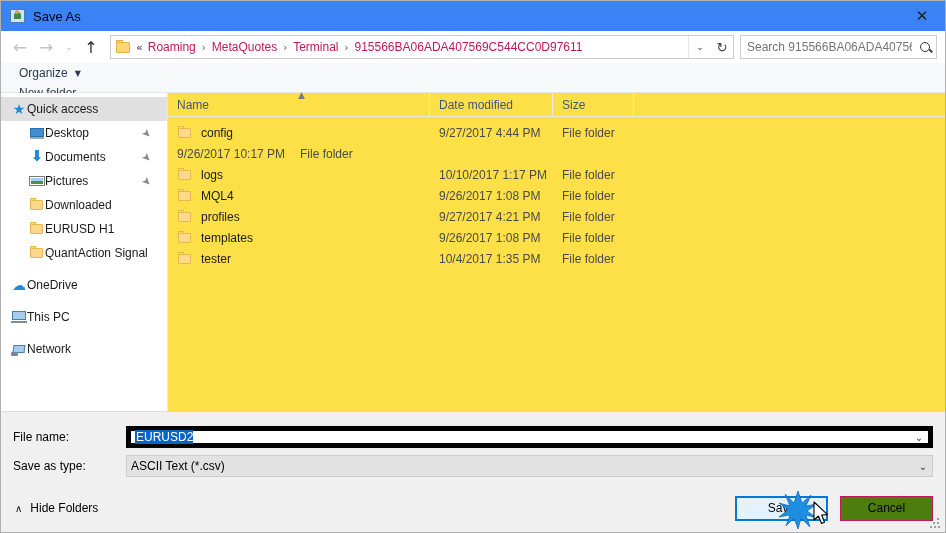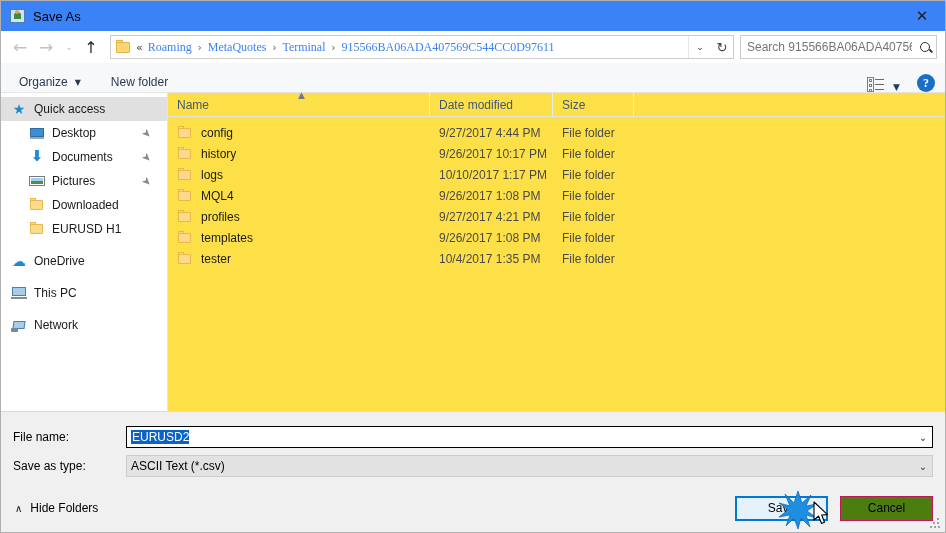--- a/index.html
+++ b/index.html
@@ -141,23 +141,22 @@
   }
   .crumbs {
     display: flex; align-items: center;
     flex: 1;
     min-width: 0;
     overflow: hidden;
     white-space: nowrap;
   }
   .crumb {
     font-size: 12px;
-    color: #3b82f6;
+    color: #be185d;
     padding: 2px 3px;
-    font-family: Liberation Serif, serif;
   }
   .crumb-sep {
     font-size: 10px; color: #555;
     padding: 0 3px;
     font-family: "DejaVu Sans", sans-serif;
   }
   .crumb-prefix {
     font-size: 11px; color: #333;
     padding: 0 2px 0 0;
     font-family: "DejaVu Sans", sans-serif;
@@ -214,23 +213,24 @@
     background: #333;
     right: -4px; bottom: 0px;
     transform: rotate(45deg);
   }
 
   
   .toolbar {
     height: 30px; min-height: 30px;
     background: #f7f8f9;
     border-bottom: 1px solid #e3e5e7;
-    display: flex; align-items: flex-end;
+    display: flex; align-items: flex-start;
     padding: 0 10px 0 14px;
     box-sizing: border-box;
+    flex-direction: column;
   }
   .tb-item {
     font-size: 12px;
     color: #2b3a52;
     display: flex; align-items: center;
     margin-right: 22px;
     padding: 3px 4px;
   }
   .tb-caret {
     font-size: 8px; margin-left: 7px; color: #2b3a52;
@@ -297,21 +297,20 @@
     position: relative;
     box-sizing: border-box;
     white-space: nowrap;
   }
   .side-row.selected { background: #e0e0e0; }
   .side-row.indent { padding-left: 28px; }
   .side-row.group { margin-top: 8px; }
   .side-label {
     font-size: 12px;
     color: #1a1a1a;
-    margin-left: 7px;
   }
   .side-pin {
     position: absolute;
     right: 16px;
     font-size: 11px;
     color: #8a8a8a;
     transform: rotate(45deg);
     font-family: "DejaVu Sans", sans-serif;
   }
   .ic { width: 16px; height: 16px; position: relative; flex: none; }
@@ -496,21 +495,21 @@
     box-sizing: border-box;
   }
   .combo {
     flex: 1;
     height: 22px;
     display: flex; align-items: center;
     box-sizing: border-box;
     position: relative;
   }
   .combo.filename {
-    border: 1px solid #000000;
+    border: 5px solid #000000;
     background: #ffffff;
   }
   .combo.filetype {
     border: 1px solid #cdcdcd;
     background: #e2e2e2;
     gap: 28px;
   }
   .combo .val {
     flex: 1;
     padding-left: 4px;
@@ -721,20 +720,27 @@
 
       <div class="side-row indent">
         <div class="ic ic-folder">
             <div class="ft"></div>
             <div class="fb"></div>
           </div>
         <span class="side-label">EURUSD H1</span>
       </div>
 
 
+      <div class="side-row indent">
+        <div class="ic ic-folder">
+            <div class="ft"></div>
+            <div class="fb"></div>
+          </div>
+        <span class="side-label">QuantAction Signal</span>
+      </div>
 
       <div class="side-row group">
         <div class="ic ic-cloud">☁</div>
         <span class="side-label">OneDrive</span>
       </div>
 
       <div class="side-row group">
         <div class="ic ic-pc">
           <div class="scr"></div>
             <div class="stand"></div>
@@ -772,27 +778,20 @@
                 <div class="ft"></div>
                 <div class="fb"></div>
               </div>
             <span class="fname">config</span>
           </div>
           <div class="cell-date">9/27/2017 4:44 PM</div>
           <div class="cell-type">File folder</div>
           <div class="cell-size"></div>
         </div>
         <div class="frow">
-          <div class="cell-name">
-            <div class="ic ic-folder">
-                <div class="ft"></div>
-                <div class="fb"></div>
-              </div>
-            <span class="fname">history</span>
-          </div>
           <div class="cell-date">9/26/2017 10:17 PM</div>
           <div class="cell-type">File folder</div>
           <div class="cell-size"></div>
         </div>
         <div class="frow">
           <div class="cell-name">
             <div class="ic ic-folder">
                 <div class="ft"></div>
                 <div class="fb"></div>
               </div>

